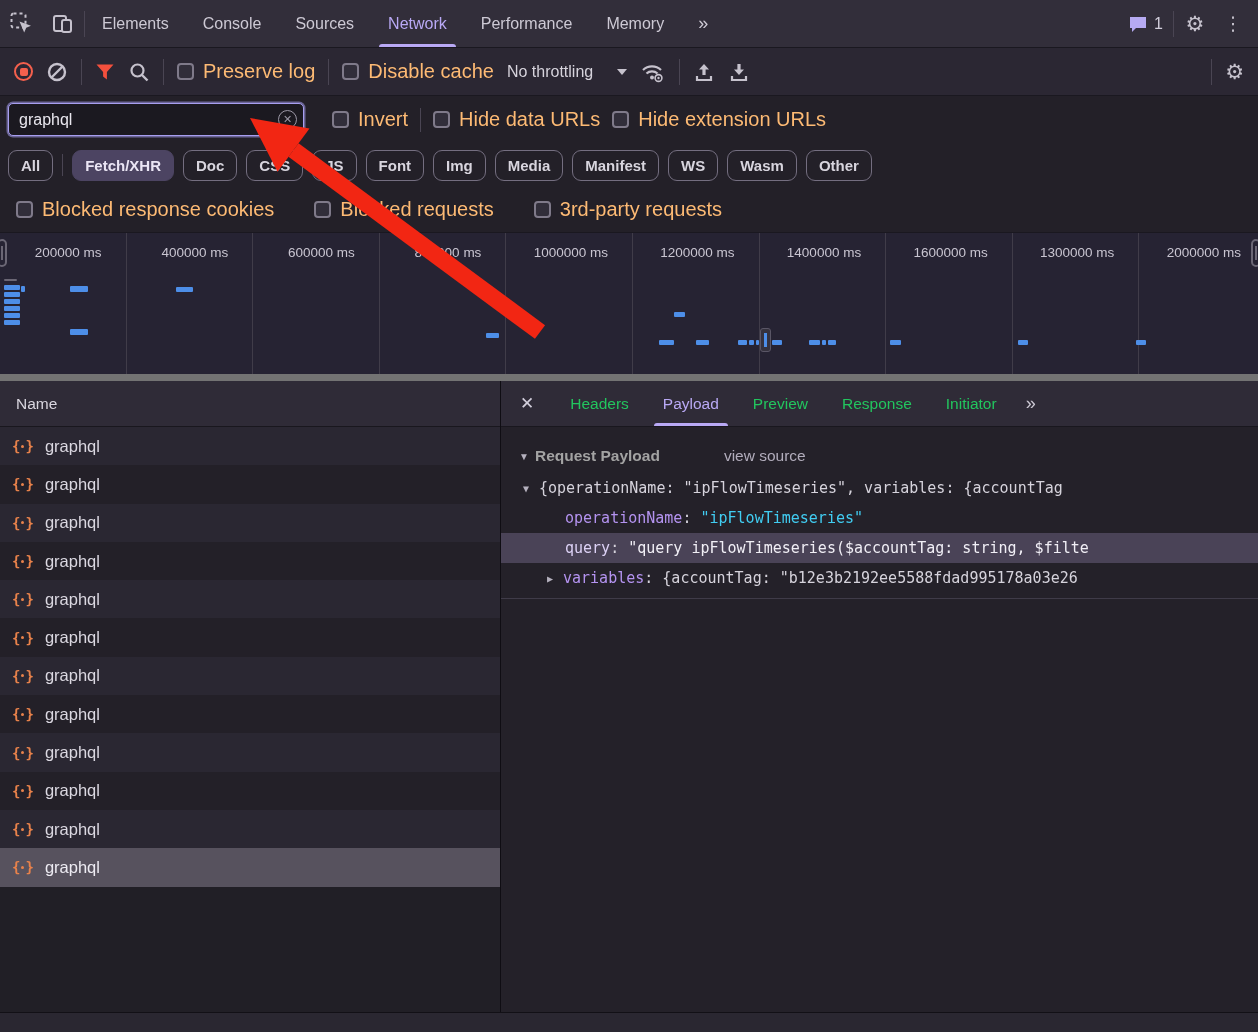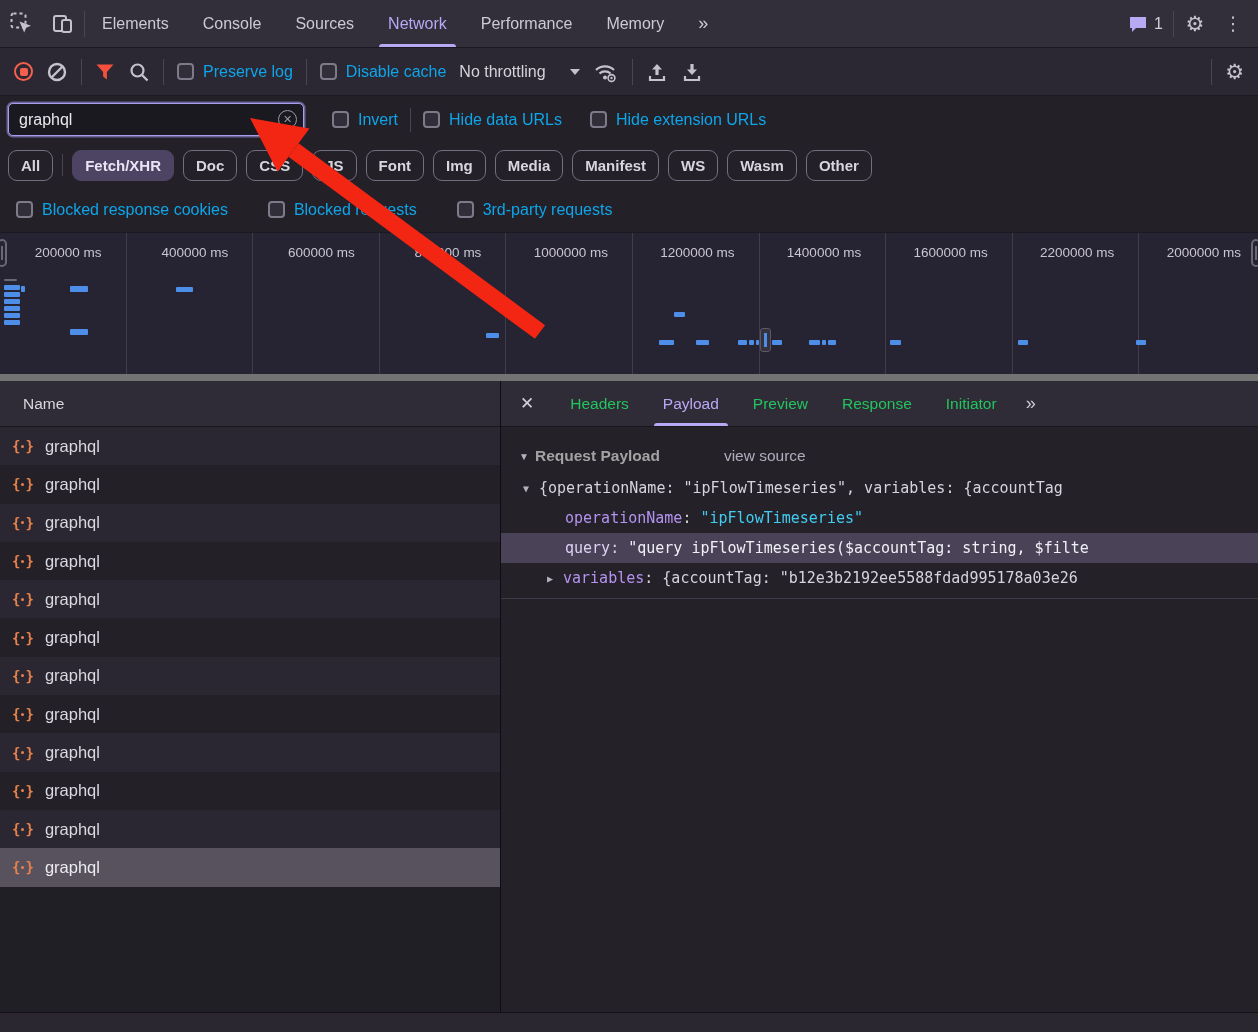--- a/index.html
+++ b/index.html
@@ -18,21 +18,21 @@
   .badge-group { display:flex; align-items:center; gap:6px; padding:0 10px; }
   .badge-count { font-size:16px; color:#d2cedb; }
   .glyph { font-size:21px; color:#c6c2cd; }
   .kebab { font-size:19px; letter-spacing:0; padding:0 14px 0 6px; }
 
   
   .nettoolbar { height:48px; background:#2b2733; display:flex; align-items:center; gap:13px; padding:0 14px; border-bottom:1px solid #1a1820; }
   .rec { width:19px; height:19px; border:2.5px solid #f4604d; border-radius:50%; display:flex; align-items:center; justify-content:center; }
   .rec .sq { width:8px; height:8px; background:#f4604d; border-radius:2px; }
   .cb { width:17px; height:17px; border:2px solid #7f7a8a; border-radius:4px; background:#312e3a; flex:none; }
-  .cb-label { font-size:16px; color:#0ea5e9; white-space:nowrap; }
+  .cb-label { font-size:20px; color:#fdba74; white-space:nowrap; }
   .cb-pair { display:flex; align-items:center; gap:9px; }
   .throttle { display:flex; align-items:center; gap:10px; font-size:16px; color:#d6d3dc; }
   .caret-down { width:0; height:0; border-left:5px solid transparent; border-right:5px solid transparent; border-top:6px solid #c6c2cd; }
 
   
   .filterrow { height:47px; background:#232028; display:flex; align-items:center; gap:12px; padding:0 8px; }
   .filter-box { position:relative; width:296px; }
   .filter-input { width:296px; height:33px; background:#1b1920; border:1px solid #a79ef0; box-shadow:0 0 0 1.5px rgba(167,158,240,.55); border-radius:5px; color:#e9e7ee; font-size:16px; font-family:"Liberation Sans", sans-serif; padding:0 32px 0 10px; outline:none; }
   .clear-x { position:absolute; right:7px; top:7px; width:19px; height:19px; border:1.5px solid #9b97a5; border-radius:50%; color:#9b97a5; font-size:11px; display:flex; align-items:center; justify-content:center; }
   .filterrow .vdiv { height:24px; }
@@ -55,21 +55,21 @@
   .bar.gray { background:#6b6775; }
   .bar.marker { background:#35323e; border:1px solid #5a5666; border-radius:3px; display:flex; align-items:center; justify-content:center; }
   .markline { width:3px; height:14px; background:#4d8ee8; }
   .thandle { position:absolute; top:6px; width:10px; height:28px; border:2px solid #6b6775; border-radius:6px; background:#262333; display:flex; align-items:center; justify-content:center; }
   .thandle::after { content:""; width:2px; height:14px; background:#6b6775; }
   .thandle.left { left:-3px; } .thandle.right { right:-3px; }
 
   
   .main { display:flex; height:631px; }
   .left-panel { width:501px; border-right:1px solid #0f0d13; display:flex; flex-direction:column; background:#211f26; }
-  .panel-header { height:46px; background:#2f2b37; border-bottom:1px solid #19171e; display:flex; align-items:center; padding-left:23px; font-size:15.5px; color:#d9d6df; flex:none; }
+  .panel-header { height:46px; background:#2f2b37; border-bottom:1px solid #19171e; display:flex; align-items:center; padding-left:16px; font-size:15.5px; color:#d9d6df; flex:none; }
   .req-list { flex:1; overflow:hidden; }
   .req-row { height:38.3px; display:flex; align-items:center; gap:11px; padding-left:12px; font-size:16.5px; color:#dbd8e1; }
   .req-row:nth-child(odd) { background:#2a2732; }
   .req-row:nth-child(even) { background:#232028; }
   .req-row.selected { background:#57525e; color:#edebf2; }
   .json-icon { font-family:"DejaVu Sans Mono", monospace; font-weight:bold; font-size:14px; color:#e8824b; display:inline-flex; align-items:center; letter-spacing:0; }
   .json-icon .dot { width:3px; height:3px; border-radius:50%; background:#e8824b; margin:0 1px; }
 
   
   .right-panel { flex:1; display:flex; flex-direction:column; background:#242129; overflow:hidden; }
@@ -210,21 +210,21 @@
     </span>
     <span class="cb-pair" style="margin-left:16px;">
       <span class="cb"></span>
       <span class="cb-label">Invert</span>
     </span>
     <span class="vdiv"></span>
     <span class="cb-pair">
       <span class="cb"></span>
       <span class="cb-label">Hide data URLs</span>
     </span>
-    <span class="cb-pair" style="margin-left:16px;">
+    <span class="cb-pair" style="">
       <span class="cb"></span>
       <span class="cb-label">Hide extension URLs</span>
     </span>
   </div>
 
   <div class="chiprow">
     <span class="chip">All</span>
     <span class="vdiv"></span>
     <span class="chip selected">Fetch/XHR</span>
     <span class="chip">Doc</span>
@@ -257,21 +257,21 @@
   <div class="timeline">
     <div class="tcols">
         <div class="tcol"><span class="tlabel">200000 ms</span></div>
         <div class="tcol"><span class="tlabel">400000 ms</span></div>
         <div class="tcol"><span class="tlabel">600000 ms</span></div>
         <div class="tcol"><span class="tlabel">800000 ms</span></div>
         <div class="tcol"><span class="tlabel">1000000 ms</span></div>
         <div class="tcol"><span class="tlabel">1200000 ms</span></div>
         <div class="tcol"><span class="tlabel">1400000 ms</span></div>
         <div class="tcol"><span class="tlabel">1600000 ms</span></div>
-        <div class="tcol"><span class="tlabel">2200000 ms</span></div>
+        <div class="tcol"><span class="tlabel">1300000 ms</span></div>
         <div class="tcol"><span class="tlabel">2000000 ms</span></div>
       </div>
     <div id="timeline-bars">
         <div class="bar gray" style="left: 4px; top: 46px; width: 13px; height: 2px;"></div>
         <div class="bar" style="left: 4px; top: 52px; width: 16px; height: 5px;"></div>
         <div class="bar" style="left: 4px; top: 59px; width: 16px; height: 5px;"></div>
         <div class="bar" style="left: 4px; top: 66px; width: 16px; height: 5px;"></div>
         <div class="bar" style="left: 4px; top: 73px; width: 16px; height: 5px;"></div>
         <div class="bar" style="left: 4px; top: 80px; width: 16px; height: 5px;"></div>
         <div class="bar" style="left: 4px; top: 87px; width: 16px; height: 5px;"></div>

